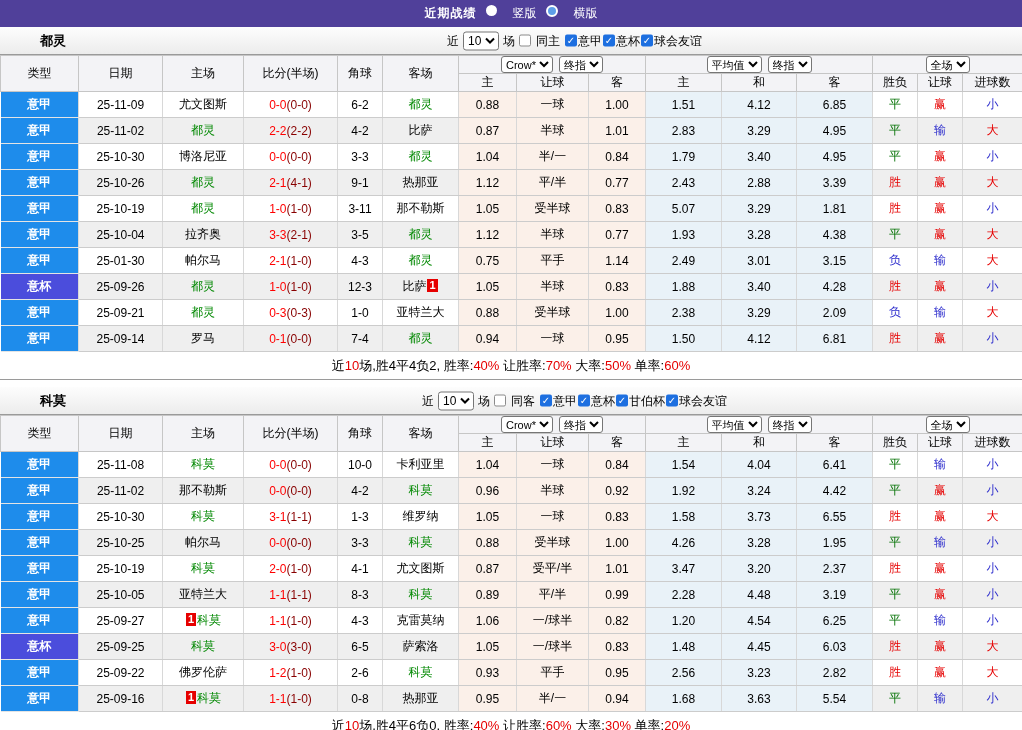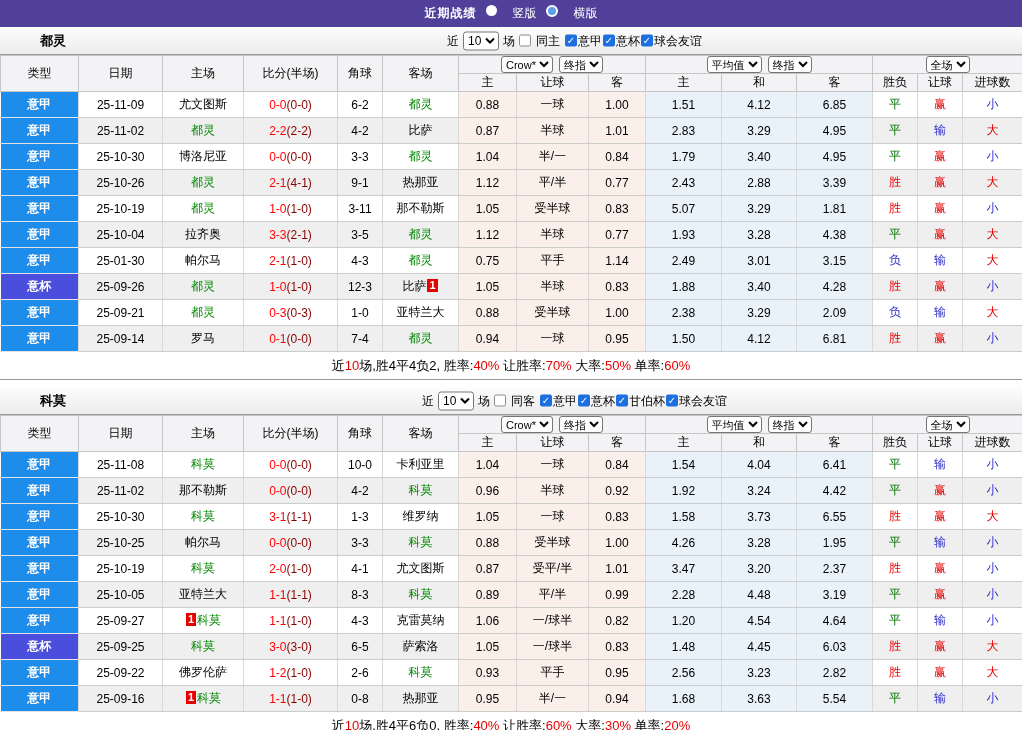--- a/index.html
+++ b/index.html
@@ -495,21 +495,21 @@
           <td>25-09-27</td>
           <td><span class="rc">1</span><span class="focus">科莫</span></td>
           <td><span class="ft">1-1</span><span class="ht">(1-0)</span></td>
           <td>4-3</td>
           <td><span class="">克雷莫纳</span></td>
           <td class="odds">1.06</td>
           <td class="odds">一/球半</td>
           <td class="odds">0.82</td>
           <td class="avg">1.20</td>
           <td class="avg">4.54</td>
-          <td class="avg">4.64</td>
+          <td class="avg">6.25</td>
           <td class="res c-g">平</td>
           <td class="res c-b">输</td>
           <td class="res c-b">小</td>
         </tr>
         <tr class="even">
           <td class="type cup">意杯</td>
           <td>25-09-25</td>
           <td><span class="focus">科莫</span></td>
           <td><span class="ft">3-0</span><span class="ht">(3-0)</span></td>
           <td>6-5</td>

